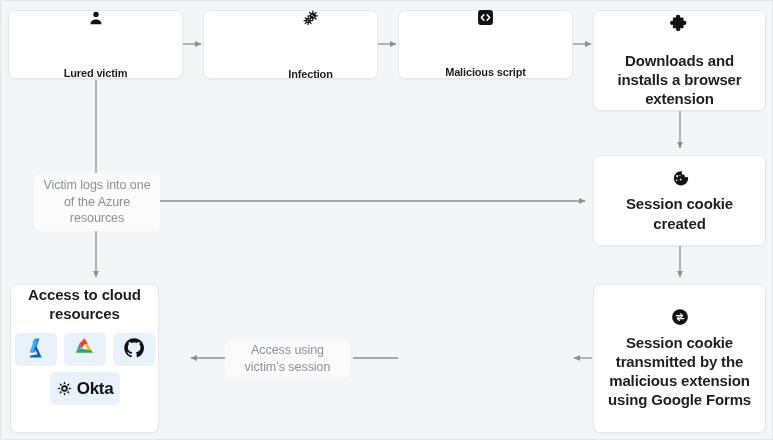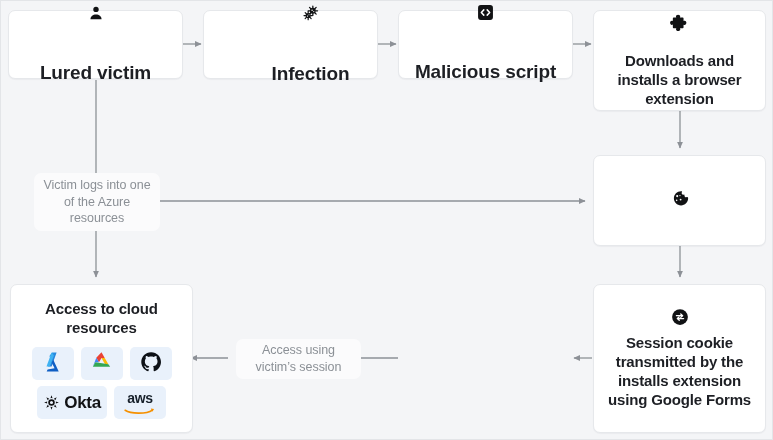--- a/index.html
+++ b/index.html
@@ -46,21 +46,21 @@
   }
   .node .label {
     font-size: 15px;
     font-weight: 700;
     color: #1d1f24;
     text-align: center;
     line-height: 1.28;
     letter-spacing: -0.15px;
     padding: 0 8px;
   }
-  .node.small .label { font-size: 19px; margin-top: 32px; }
+  .node.small .label { font-size: 11px; margin-top: 32px; }
   .edge-label {
     position: absolute;
     background: #fbfbfc;
     border-radius: 7px;
     box-sizing: border-box;
     display: flex;
     align-items: center;
     justify-content: flex-start;
     color: #8b9096;
     font-size: 12.5px;
@@ -198,35 +198,36 @@
   <div class="node" style="left:592px; top:154px; width:173px; height:91px;">
     <span class="icon">
       <svg width="19" height="19" viewBox="0 0 24 24">
         <path d="M21.8 11.3c-.2-.1-.5 0-.7.1-.6.4-1.5.4-2.1-.1-.7-.5-.9-1.3-.7-2 .1-.3 0-.6-.2-.8-.2-.2-.5-.2-.8-.1-.8.3-1.8 0-2.3-.8-.5-.7-.4-1.7.1-2.4.2-.2.2-.6 0-.8-.1-.2-.4-.4-.7-.3-.2 0-.3 0-.5 0-5 0-9 4-9 9s4 9 9 9 9-4 9-9c0-.3 0-.6-.1-.9 0-.3-.2-.5-.4-.6z" fill="#111214"></path>
         <circle cx="9.1" cy="10.2" r="1.35" fill="#fff"></circle>
         <circle cx="13.4" cy="14.6" r="1.15" fill="#fff"></circle>
         <circle cx="8.4" cy="15.6" r="1" fill="#fff"></circle>
         <circle cx="12.6" cy="9.6" r="0.75" fill="#fff"></circle>
       </svg>
     </span>
+    <span class="label">Session cookie created</span>
   </div>
 
   <div class="node" style="left:592px; top:283px; width:173px; height:149px;">
     <span class="icon">
       <svg width="18" height="18" viewBox="0 0 24 24">
         <circle cx="12" cy="12" r="10.5" fill="#111214"></circle>
         <path d="M7.2 10.2 H15.2 M13.0 7.9 L15.6 10.2 L13.0 12.5" fill="none" stroke="#fff" stroke-width="1.7" stroke-linecap="round" stroke-linejoin="round"></path>
         <path d="M16.8 14.1 H8.8 M11.0 11.8 L8.4 14.1 L11.0 16.4" fill="none" stroke="#fff" stroke-width="1.7" stroke-linecap="round" stroke-linejoin="round"></path>
       </svg>
     </span>
-    <span class="label">Session cookie transmitted by the installs extension using Google Forms</span>
-  </div>
-
-
-  <div class="node" style="left:9px; top:283px; width:183px; height:149px; justify-content:flex-start; padding-top:14px;">
+    <span class="label">Session cookie transmitted by the malicious extension using Google Forms</span>
+  </div>
+
+
+  <div class="node" style="left:9px; top:283px; width:149px; height:149px; justify-content:flex-start; ">
     <span class="label">Access to cloud resources</span>
     <div class="logo-grid">
 
       <div class="logo-chip sq">
         <span>
           <svg width="24" height="24" viewBox="0 0 24 24">
             <defs>
               <linearGradient id="azg" x1="0" y1="0" x2="1" y2="1">
                 <stop offset="0" stop-color="#31a8f0"></stop>
                   <stop offset="1" stop-color="#1a64c9"></stop>
@@ -262,34 +263,25 @@
       <div class="logo-chip wide">
         <span style="display:flex;align-items:center;gap:4px;">
           <svg width="17" height="17" viewBox="0 0 24 24" fill="#111214">
             <path d="M12 1.6 l1.5 4.3 a7 7 0 0 0-3 0z M19.3 4.7 l-1.9 4.1 a7 7 0 0 0-2.1-2.1z M22.4 12 l-4.3 1.5 a7 7 0 0 0 0-3z M19.3 19.3 l-4.1-1.9 a7 7 0 0 0 2.1-2.1z M12 22.4 l-1.5-4.3 a7 7 0 0 0 3 0z M4.7 19.3 l1.9-4.1 a7 7 0 0 0 2.1 2.1z M1.6 12 l4.3-1.5 a7 7 0 0 0 0 3z M4.7 4.7 l4.1 1.9 a7 7 0 0 0-2.1 2.1z"></path>
             <circle cx="12" cy="12" r="3.4" fill="none" stroke="#111214" stroke-width="2.4"></circle>
           </svg>
           <span style="font-family:'Liberation Sans',sans-serif;font-size:17px;font-weight:700;color:#111214;letter-spacing:-0.3px;">Okta</span>
         </span>
       </div>
 
-      <div class="logo-chip aws">
-        <span style="display:flex;flex-direction:column;align-items:center;line-height:1;">
-          <span style="font-family:'Liberation Sans',sans-serif;font-size:14px;font-weight:700;color:#17202a;letter-spacing:-0.4px;">aws</span>
-          <svg width="32" height="9" viewBox="0 0 40 11">
-            <path d="M1.5 6.5 C8 11 28 11.6 35.5 6.2" fill="none" stroke="#f59000" stroke-width="2.1" stroke-linecap="round"></path>
-            <path d="M33.6 4.2 L37.6 5.0 L35.2 8.3 z" fill="#f59000"></path>
-          </svg>
-        </span>
-      </div>
 
     </div>
   </div>
 
   <div class="edge-label" style="left:33px; top:172px; width:126px; height:58px;">
     <span>Victim logs into one of the Azure resources</span>
   </div>
 
-  <div class="edge-label" style="left:235px; top:338px; width:125px; height:40px;">
+  <div class="edge-label" style="left:224px; top:338px; width:125px; height:40px;">
     <span>Access using victim’s session</span>
   </div>
 
 </div>
 
 </body></html>

